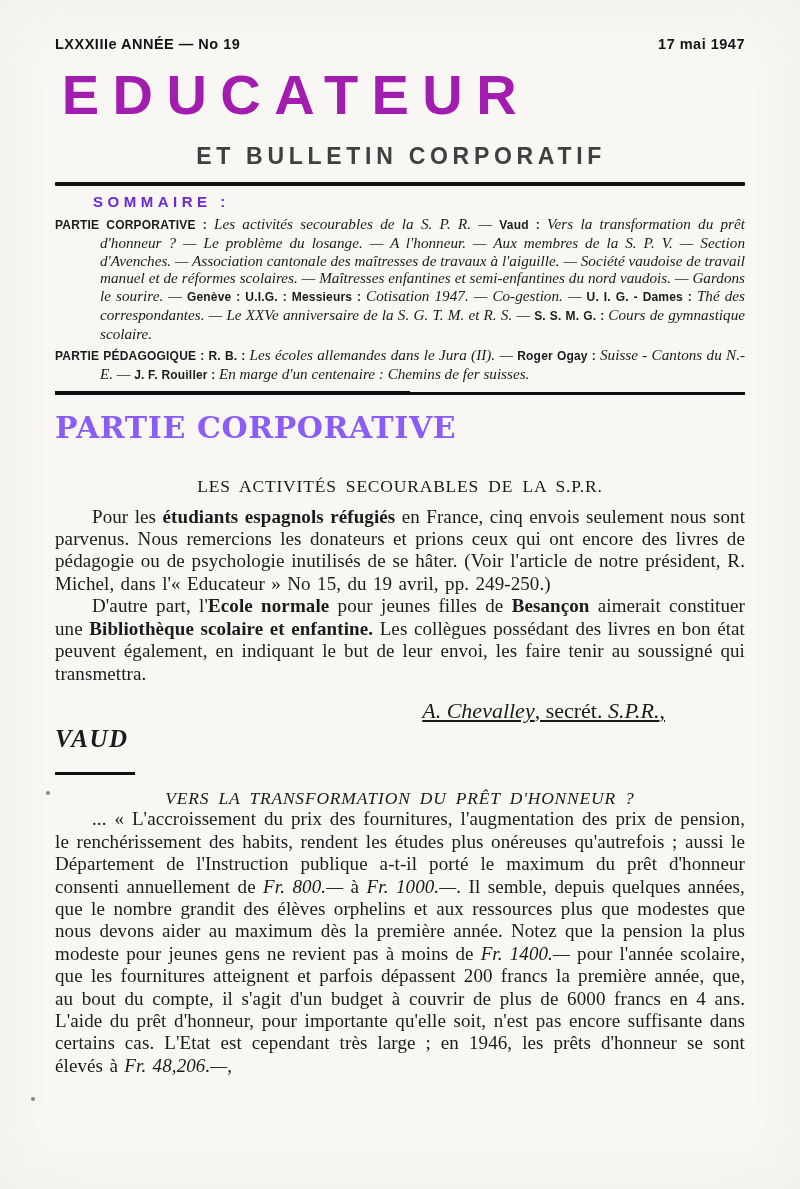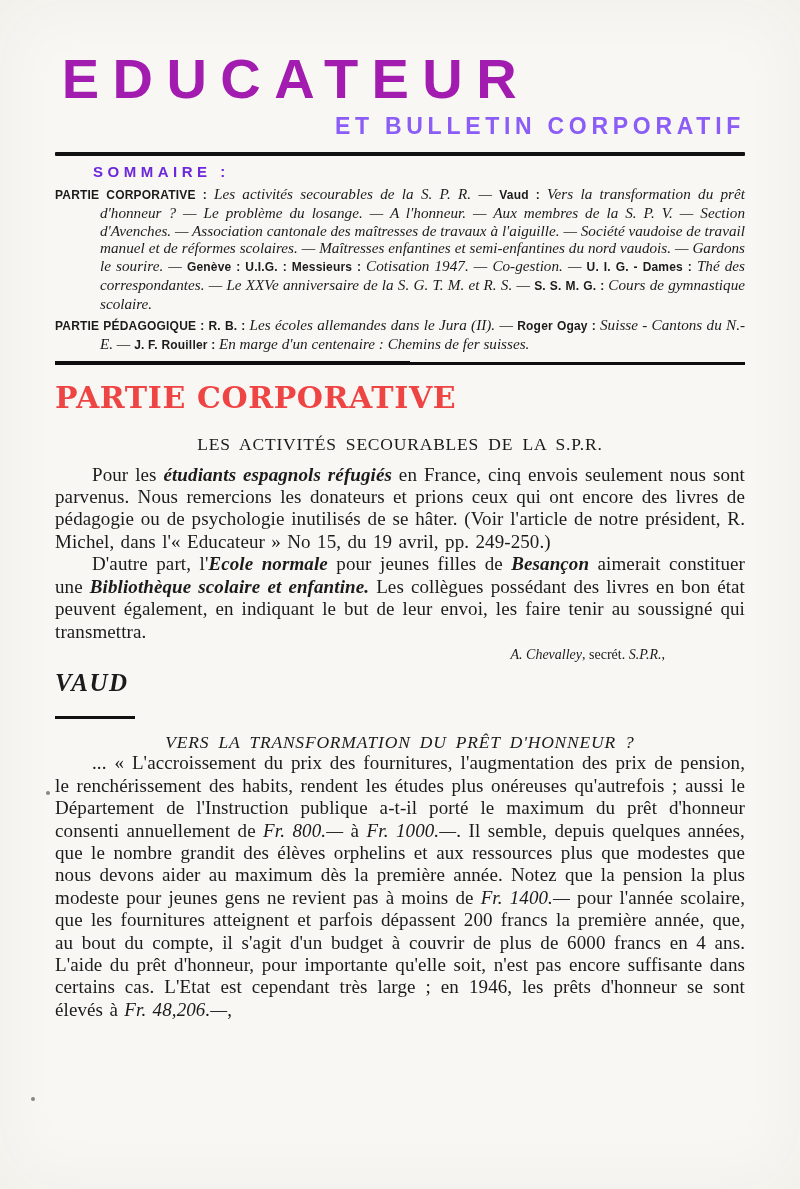--- a/index.html
+++ b/index.html
@@ -23,25 +23,25 @@
     color:#141414;
   }
   .journal-title {
     margin-top:12px; text-align:left;
     font-family:"Liberation Sans", sans-serif;
     font-weight:bold; font-size:56px; line-height:62px;
     letter-spacing:0.24em; text-indent:0.12em;
     color:#a21caf;
   }
   .journal-subtitle {
-    margin-top:2px; text-align:right;
+    margin-top:16px; text-align:center;
     font-family:"Liberation Sans", sans-serif;
     font-weight:bold; font-size:23px; line-height:29px;
     letter-spacing:0.205em; text-indent:0.1em;
-    color:#8b5cf6;
+    color:#404040;
   }
   .rule-top { margin-top:11px; height:4px; background:#101010; border-radius:1px; }
 
   
   .sommaire { margin-top:7px; }
   .sommaire-heading {
     margin-left:38px;
     font-family:"Liberation Sans", sans-serif;
     font-weight:bold; font-size:15px; letter-spacing:0.3em;
     color:#6d28d9;
@@ -55,41 +55,41 @@
   }
   .rule-bottom { position:relative; margin-top:6px; height:6px; }
   .rule-seg-left  { position:absolute; left:0;   top:0;   width:355px; height:4.5px; background:#0e0e0e; }
   .rule-seg-right { position:absolute; left:350px; right:0; top:1px;  height:3.5px; background:#0e0e0e; }
 
   
   .section-title {
     margin-top:14px;
     font-family:"DejaVu Serif", serif;
     font-weight:bold; font-size:30px; line-height:34px;
-    letter-spacing:0.6px; color:#ef4444;
+    letter-spacing:0.6px; color:#8b5cf6;
   }
   .art-title {
-    text-align:center; margin-top:19px;
+    text-align:center; margin-top:31px;
     font-size:17.5px; line-height:20px;
     letter-spacing:0.8px; word-spacing:4px;
     color:#1a1a1a;
   }
   .bodytext p {
     margin:0;
     font-size:19px; line-height:22.4px;
     letter-spacing:0.1px; word-spacing:1.5px;
     text-align:justify;
     text-indent:37px;
   }
   .bodytext p.p-first { margin-top:10px; }
 
   .sig-line-1 {
     width:fit-content;
-    margin:1px 80px 0 auto;
-    font-size:14px; line-height:22.4px;
+    margin:15px 80px 0 auto;
+    font-size:22px; line-height:22.4px;text-decoration:underline;
   }
   .sig-vaud-row { display:flex; align-items:flex-start; margin-top:0; }
   .vaud-heading {
     font-family:"Liberation Serif", serif;
     font-weight:bold; font-style:italic;
     font-size:25px; line-height:27px;
     letter-spacing:1.5px;
     border-bottom:3.5px solid #111;
     padding:0 6px 20px 0;
     margin-top:3px;
@@ -98,40 +98,44 @@
     margin-left:auto; margin-right:45px;
     font-size:19px; line-height:22.4px;
     margin-top:1px;
   }
   .art2-title-wrap { margin-top:13px;font-style:italic; }
   .art2 p { margin:0; }
   .art2 p.p-first { margin-top:11px; }
 
   
   .seg-n { }
-  .seg-b { font-weight:bold;font-style:italic; }
+  .seg-b { font-weight:bold; }
   .seg-i { font-style:italic; }
   .seg-bs {
     font-family:"Liberation Sans", sans-serif;
     font-style:normal; font-weight:bold;
     font-size:12px; letter-spacing:0.2px;
   }
 
   .speck { position:absolute; background:#4a4a4a; border-radius:50%; opacity:0.65; }
   .speck-1 { left:46px; top:791px;  width:4px; height:4px; }
   .speck-2 { left:31px; top:1097px; width:4px; height:4px; }
 </style>
 </head>
 <body>
 
 <div class="page">
   <div class="speck speck-1"></div>
   <div class="speck speck-2"></div>
 
   <div class="inner">
+    <div class="masthead-row">
+      <span>LXXXIIIe ANNÉE — No 19</span>
+      <span>17 mai 1947</span>
+    </div>
 
     <div class="journal-title">EDUCATEUR</div>
     <div class="journal-subtitle">ET BULLETIN CORPORATIF</div>
 
     <div class="rule-top"></div>
 
     <div class="sommaire">
       <div class="sommaire-heading">SOMMAIRE :</div>
       <div class="sommaire-entries">
         <p class="entry"><span class="seg-bs">PARTIE CORPORATIVE : </span><span class="seg-i">Les activités secourables de la S. P. R. — </span><span class="seg-bs">Vaud : </span><span class="seg-i">Vers la transformation du prêt d'honneur ? — Le problème du losange. — A l'honneur. — Aux membres de la S. P. V. — Section d'Avenches. — Association cantonale des maîtresses de travaux à l'aiguille. — Société vaudoise de travail manuel et de réformes scolaires. — Maîtresses enfantines et semi-enfantines du nord vaudois. — Gardons le sourire. — </span><span class="seg-bs">Genève : U.I.G. : Messieurs : </span><span class="seg-i">Cotisation 1947. — Co-gestion. — </span><span class="seg-bs">U. I. G. - Dames : </span><span class="seg-i">Thé des correspondantes. — Le XXVe anniversaire de la S. G. T. M. et R. S. — </span><span class="seg-bs">S. S. M. G. : </span><span class="seg-i">Cours de gymnastique scolaire.</span></p>

